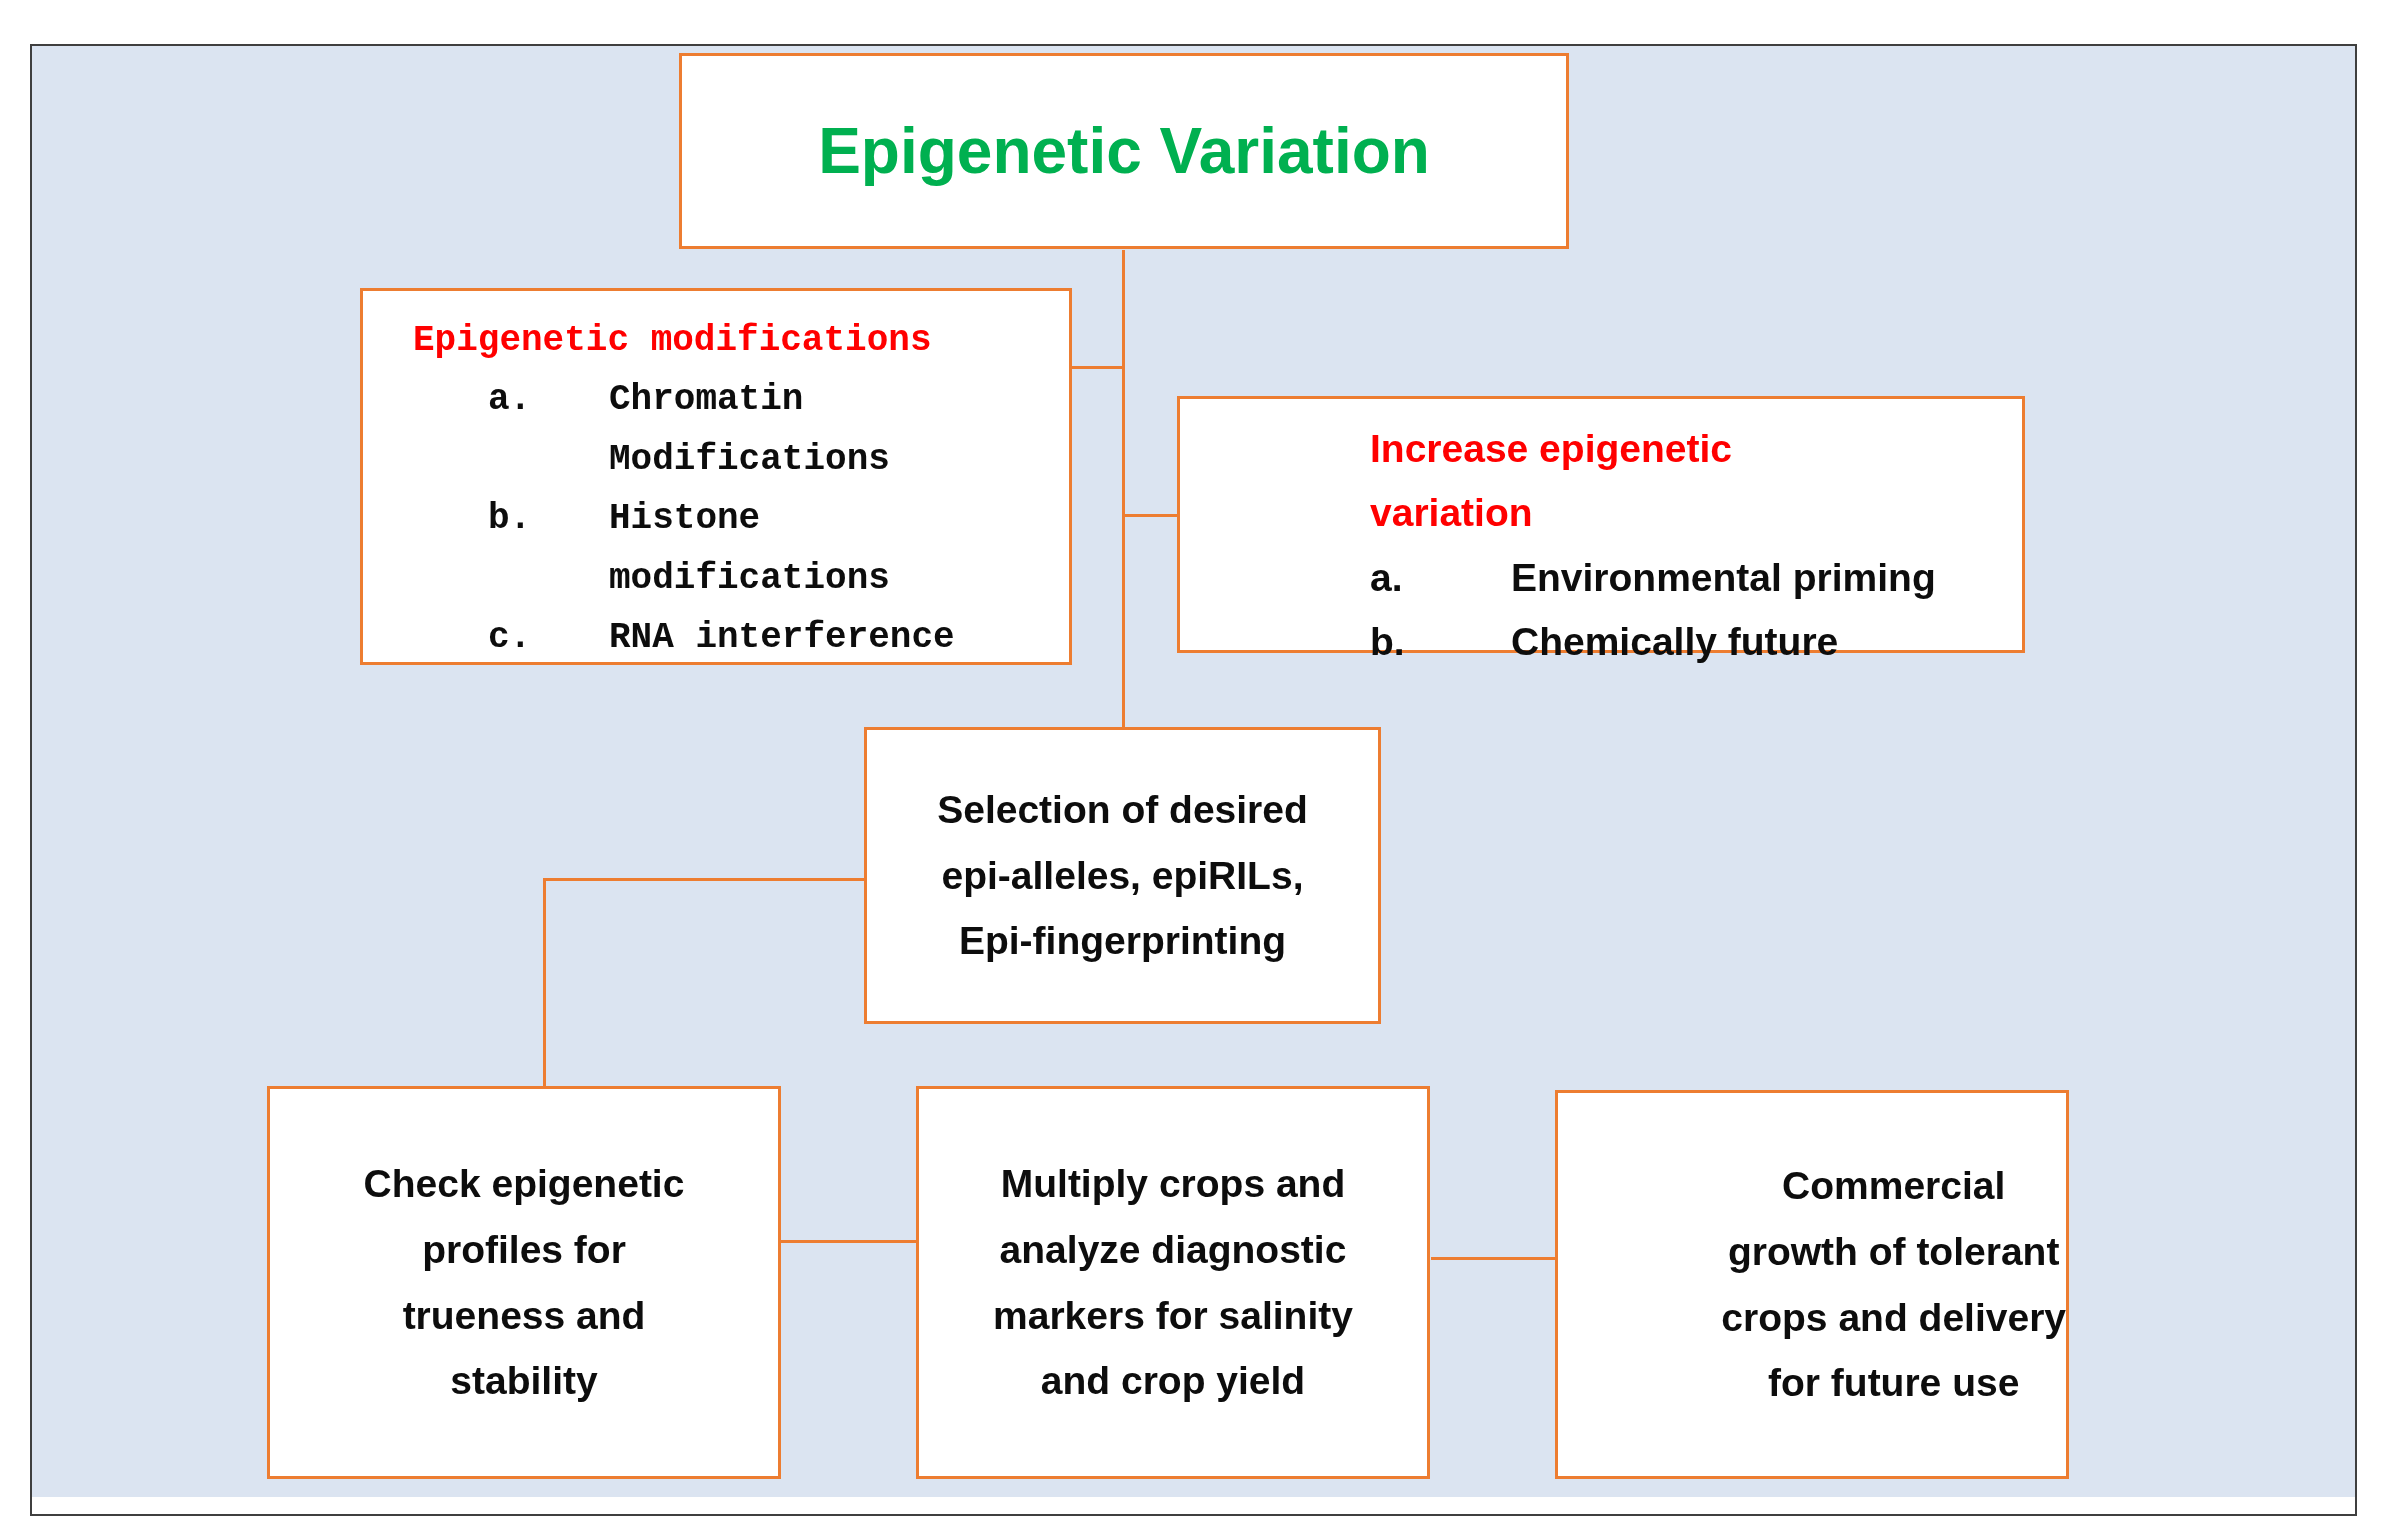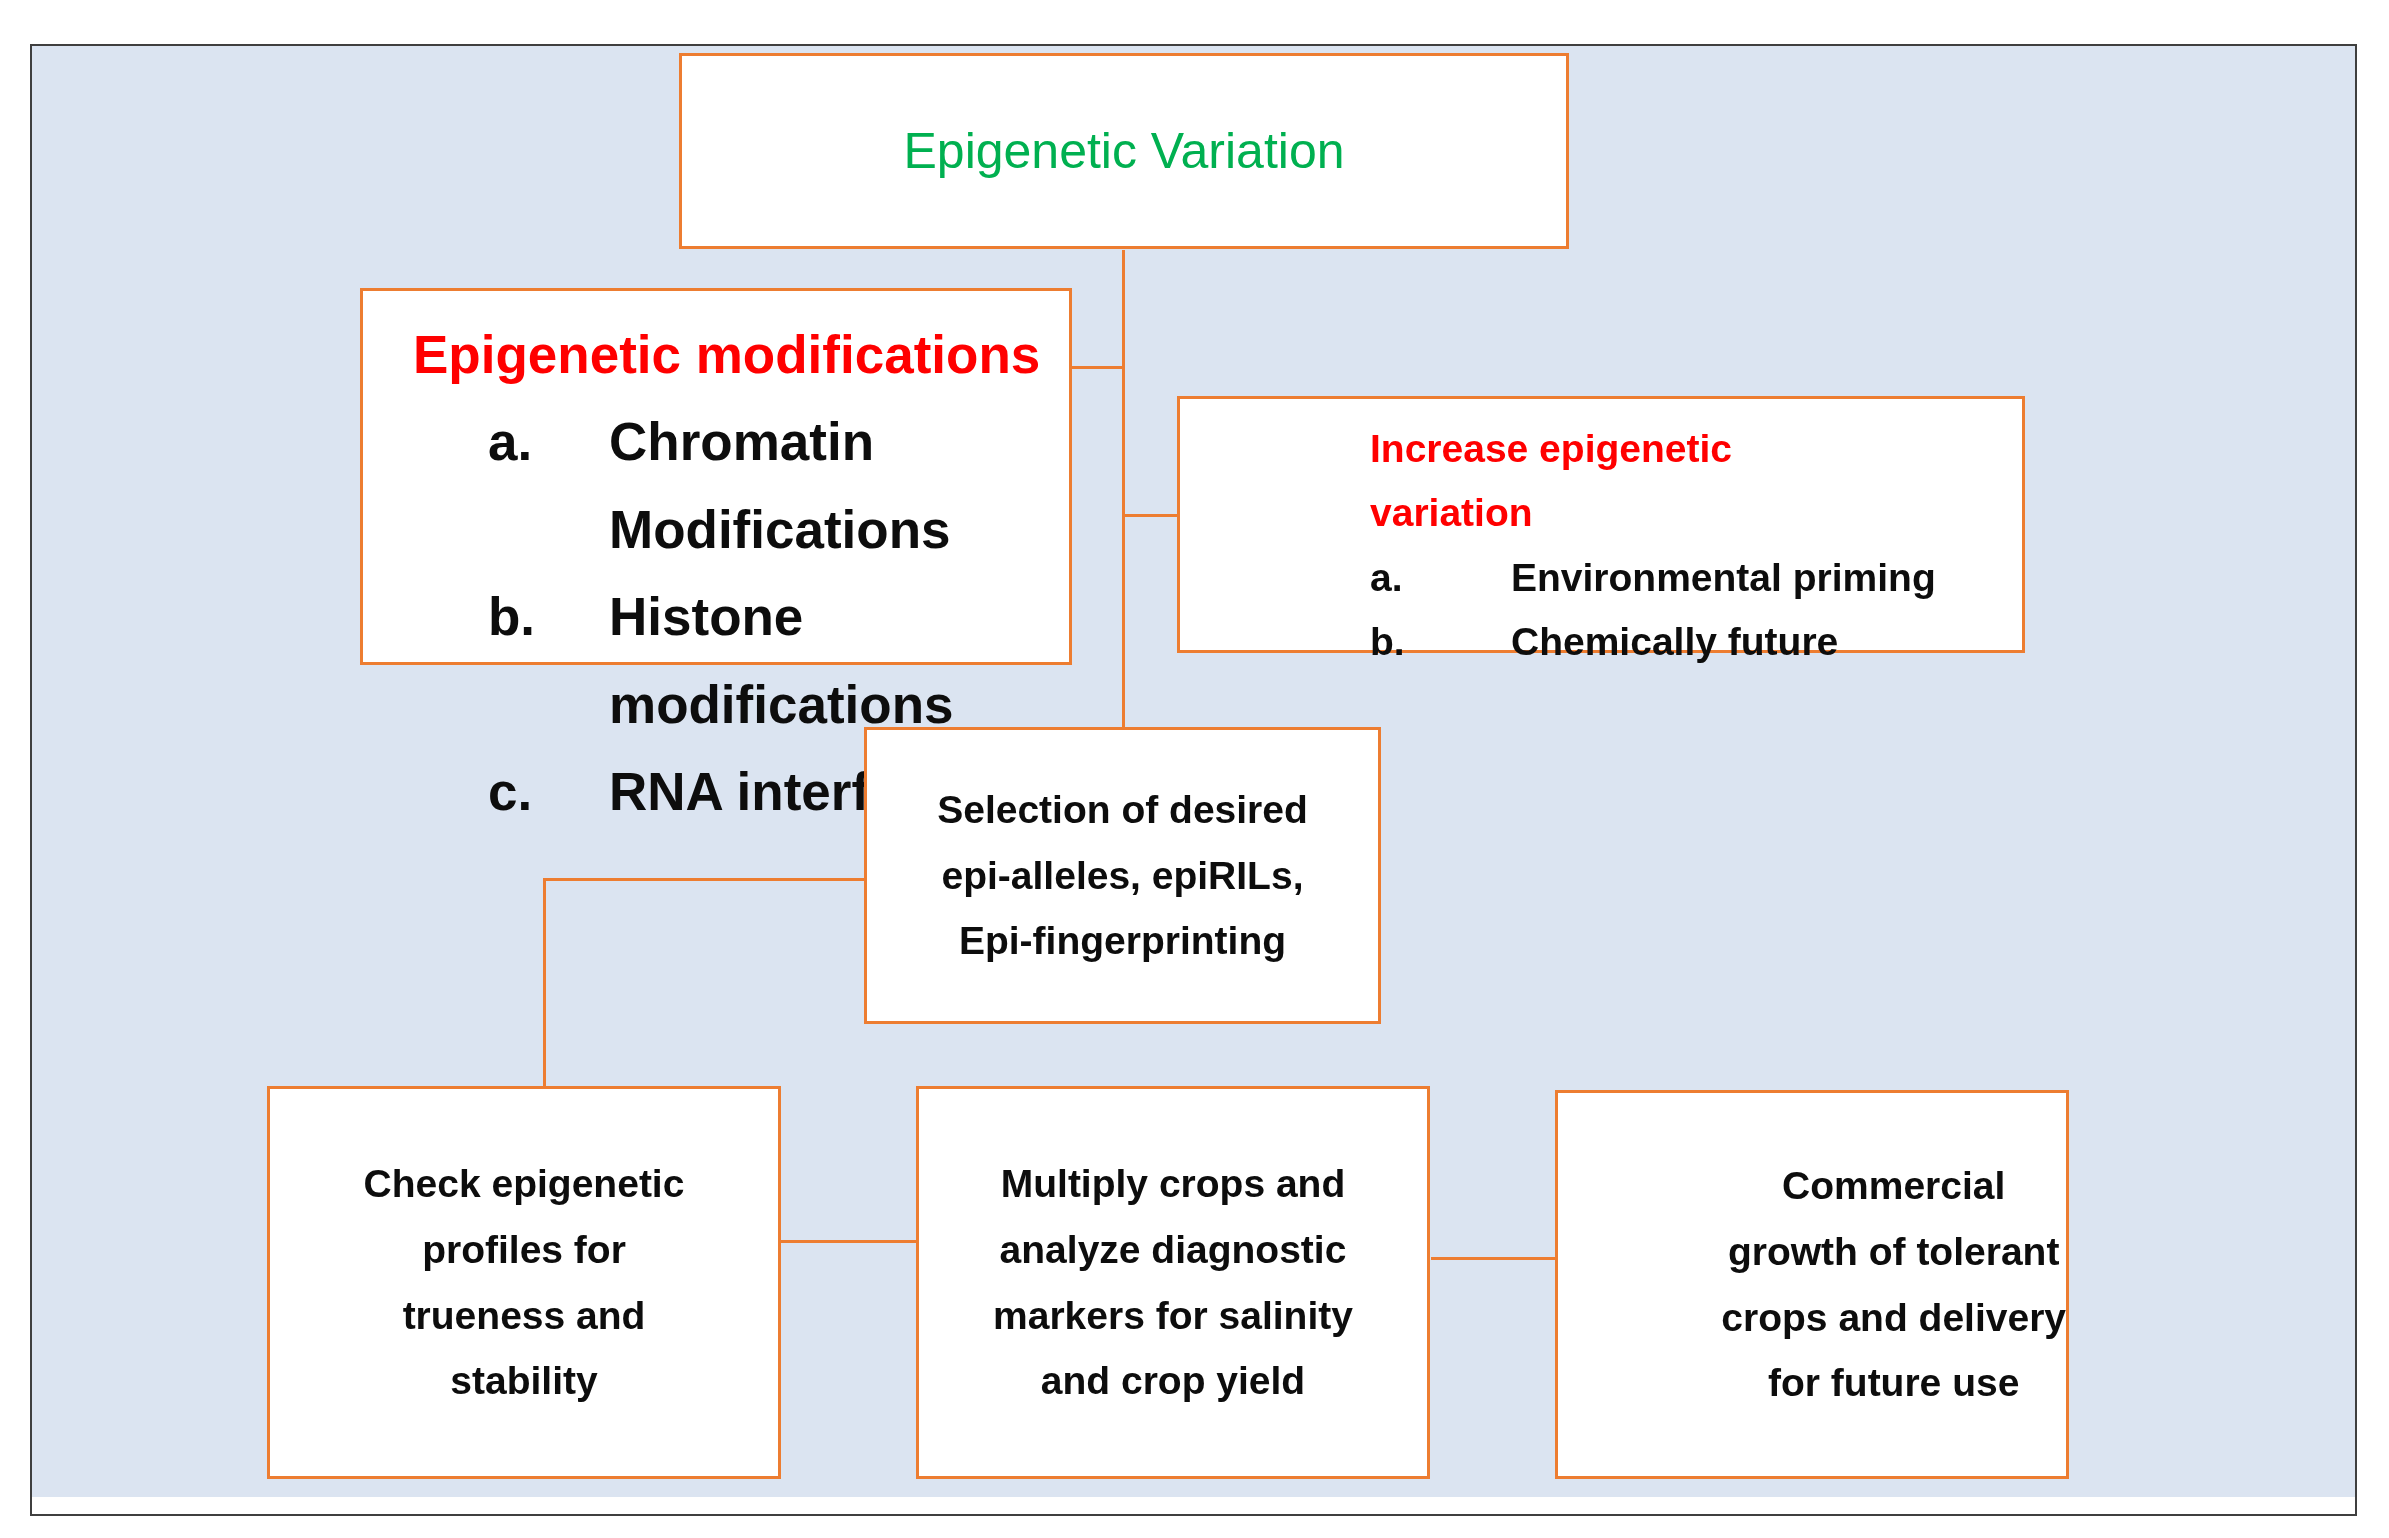--- a/index.html
+++ b/index.html
@@ -46,30 +46,31 @@
     background: var(--box-border, #ED7D31);
   }
 
   .title-box {
     left: 679px; top: 53px;
     width: 890px; height: 196px;
     display: flex; align-items: center; justify-content: center;
   }
   .title-text {
     color: var(--title-green, #00B050);
-    font-size: 50px;
-    font-weight: normal;
+    font-size: 64px;
+    font-weight: bold;
   }
 
   .mods-box {
     left: 360px; top: 288px;
     width: 712px; height: 377px;
     padding: 20px 15px 0 50px;
-    font-size: 53px;
+    font-size: 36px;
     line-height: 1.65;
+    font-family: Liberation Mono, monospace;
   }
   .inc-box {
     left: 1177px; top: 396px;
     width: 848px; height: 257px;
     padding: 18px 18px 16px 190px;
     font-size: 39px;
     line-height: 1.65;
   }
 
   .box-heading {

